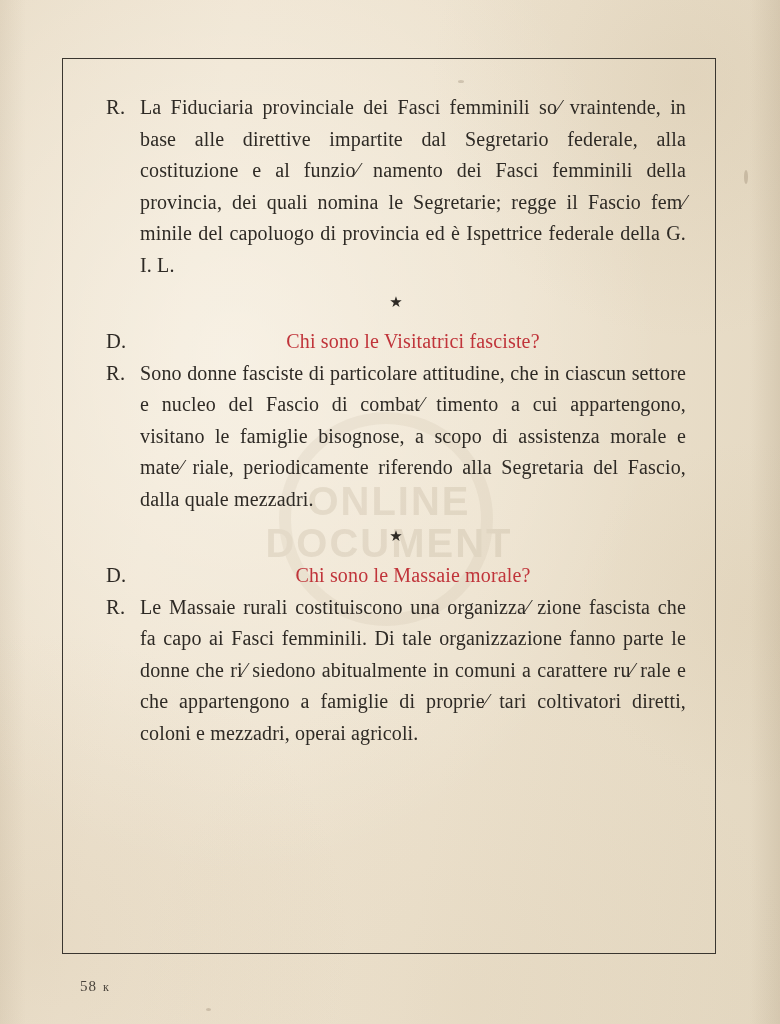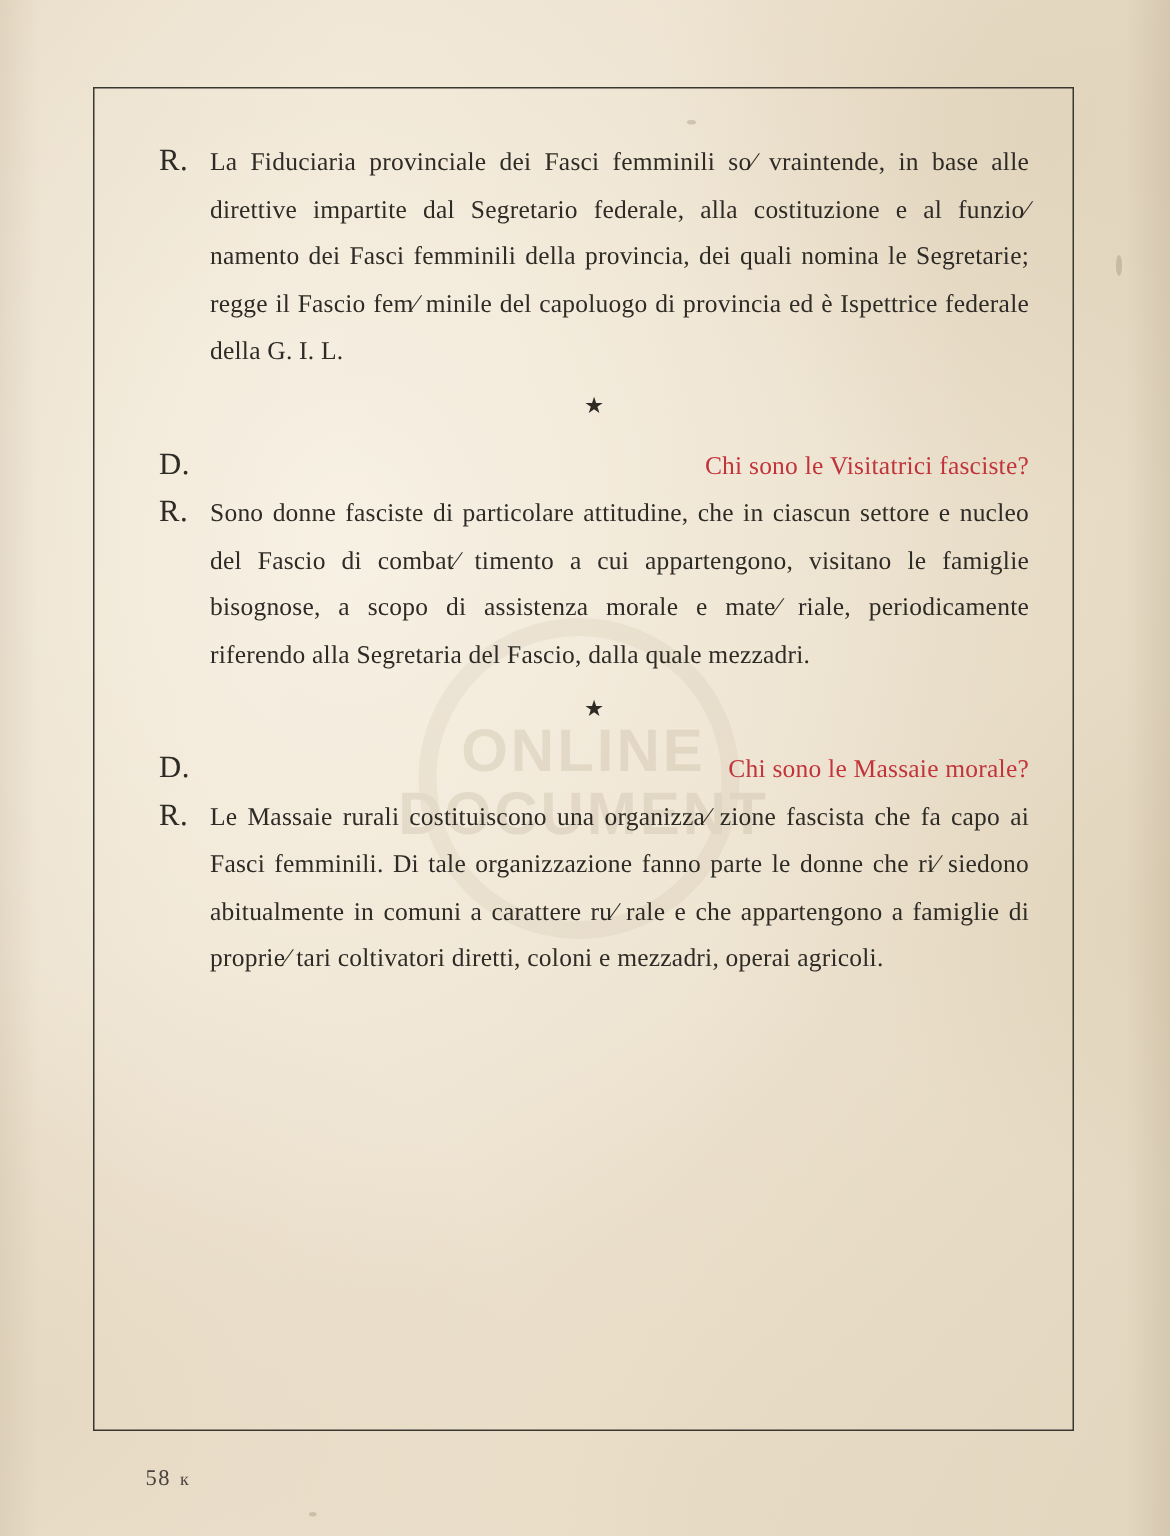--- a/index.html
+++ b/index.html
@@ -109,50 +109,50 @@
   .marker {
     flex: 0 0 auto;
     width: 34px;
     font-size: 20.5px;
     color: #2e2a25;
     line-height: 31.5px;
     letter-spacing: 0.3px;
   }
   .body-text {
     flex: 1 1 auto;
-    font-size: 17px;
+    font-size: 20px;
     line-height: 31.5px;
     color: #2e2a25;
     text-align: justify;
     text-justify: inter-word;
     letter-spacing: 0.15px;
     -webkit-hyphens: none;
     hyphens: none;
     font-family: Liberation Serif, serif;
   }
   .body-text.no-justify {
-    text-align: right;
+    text-align: center;
   }
   .question .body-text {
     color: #c0343a;
   }
   .question .marker {
     color: #2e2a25;
   }
   .star-sep {
     text-align: center;
     color: #2e2a25;
     font-size: 15px;
     line-height: 1;
     margin: 14px 0 16px 0;
     letter-spacing: 0;
   }
   .folio {
     position: absolute;
-    left: 97px;
+    left: 80px;
     top: 978px;
     font-size: 15px;
     color: #4a443c;
     letter-spacing: 1px;
     font-family: "Liberation Serif", serif;
   }
   .folio .folio-mark {
     margin-left: 6px;
     font-size: 12px;
     color: #4a443c;

